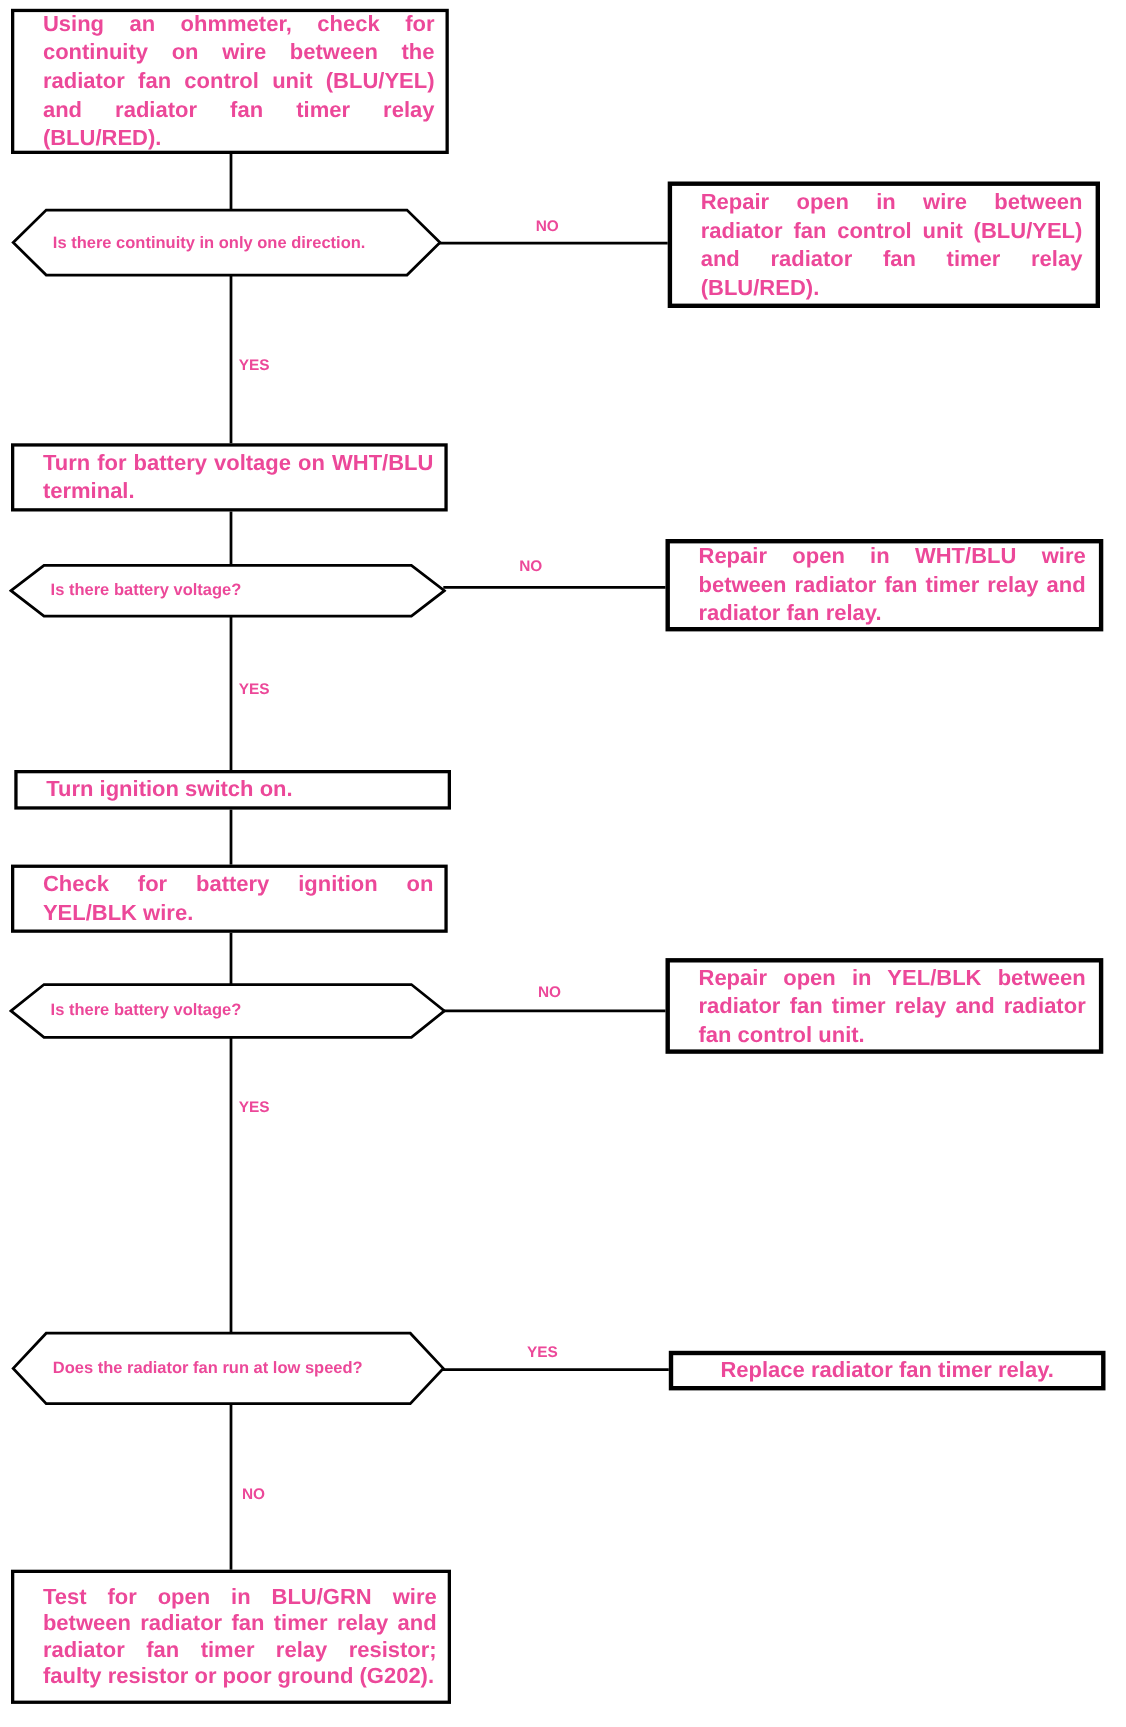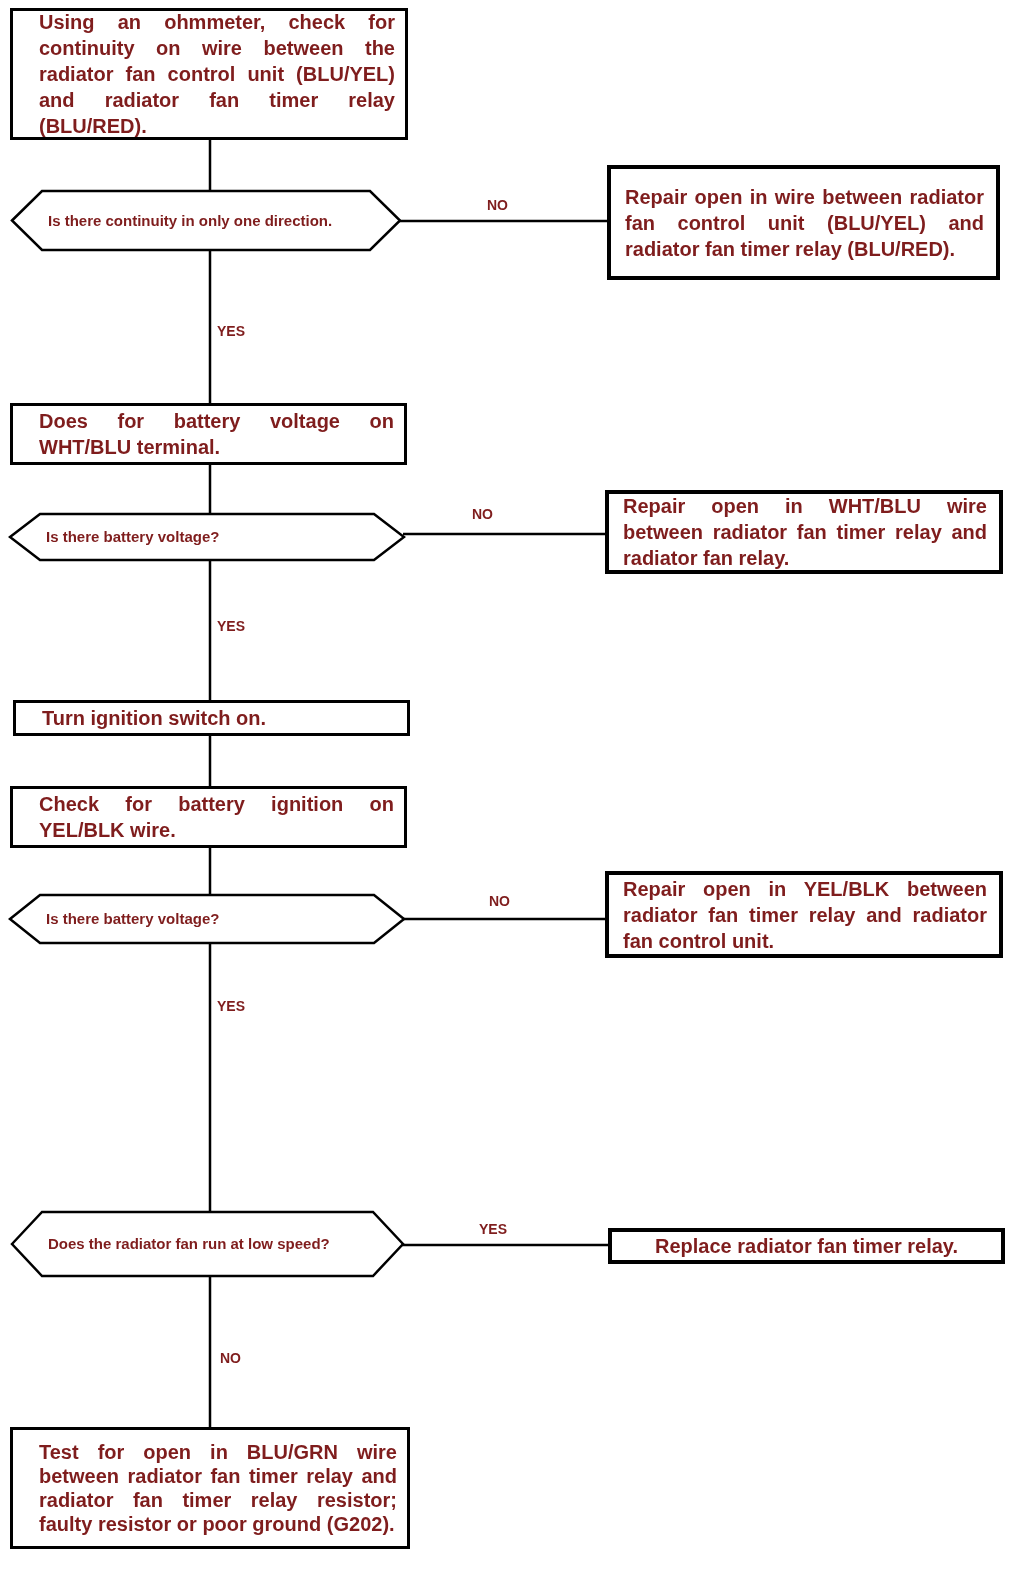--- a/index.html
+++ b/index.html
@@ -1,21 +1,21 @@
 <!DOCTYPE html>
 <html><head>
 <meta charset="utf-8">
 <style>
   html,body{margin:0;padding:0;background:#ffffff;}
   .canvas{
     position:relative;
     width:853px;height:1570px;
     background:#ffffff;
     font-family:"Liberation Sans","DejaVu Sans",sans-serif;
-    color:#7f1d1d;
+    color:#ec4899;
   }
   .connectors{position:absolute;left:0;top:0;width:1024px;height:1570px;}
   .connectors line{stroke:#000;stroke-width:2.5;}
 
   .node{
     position:absolute;
     box-sizing:border-box;
     background:#fff;
     display:flex;
     align-items:center;
@@ -23,21 +23,21 @@
     font-size:20px;
     line-height:26px;
   }
   .process{
     border:3px solid #000;
     padding:2px 10px 2px 26px;
     text-align:justify;
   }
   .terminal{
     border:4px solid #000;
-    padding:2px 12px 2px 14px;
+    padding:2px 12px 2px 26px;
     text-align:justify;
   }
   .center-text{
     justify-content:center;
     text-align:center;
     padding:2px 8px;
   }
   .tight{line-height:24px;}
 
   .decision{
@@ -81,21 +81,21 @@
   </div>
 
   <div class="decision" style="left:10px;top:189px;width:392px;height:63px;">
     <svg width="392" height="63" viewBox="0 0 392 63">
       <polygon points="2,31.5 32,2 360,2 390,31.5 360,61 32,61" fill="#fff" stroke="#000" stroke-width="2.5"></polygon>
     </svg>
     <span class="dtext">Is there continuity in only one direction.</span>
   </div>
 
   <div class="node process" style="left:10px;top:403px;width:397px;height:62px;">
-    <span>Does for battery voltage on WHT/BLU terminal.</span>
+    <span>Turn for battery voltage on WHT/BLU terminal.</span>
   </div>
 
   <div class="decision" style="left:8px;top:512px;width:398px;height:50px;">
     <svg width="398" height="50" viewBox="0 0 398 50">
       <polygon points="2,25 32,2 366,2 396,25 366,48 32,48" fill="#fff" stroke="#000" stroke-width="2.5"></polygon>
     </svg>
     <span class="dtext">Is there battery voltage?</span>
   </div>
 
   <div class="node process" style="left:13px;top:700px;width:397px;height:36px;">

